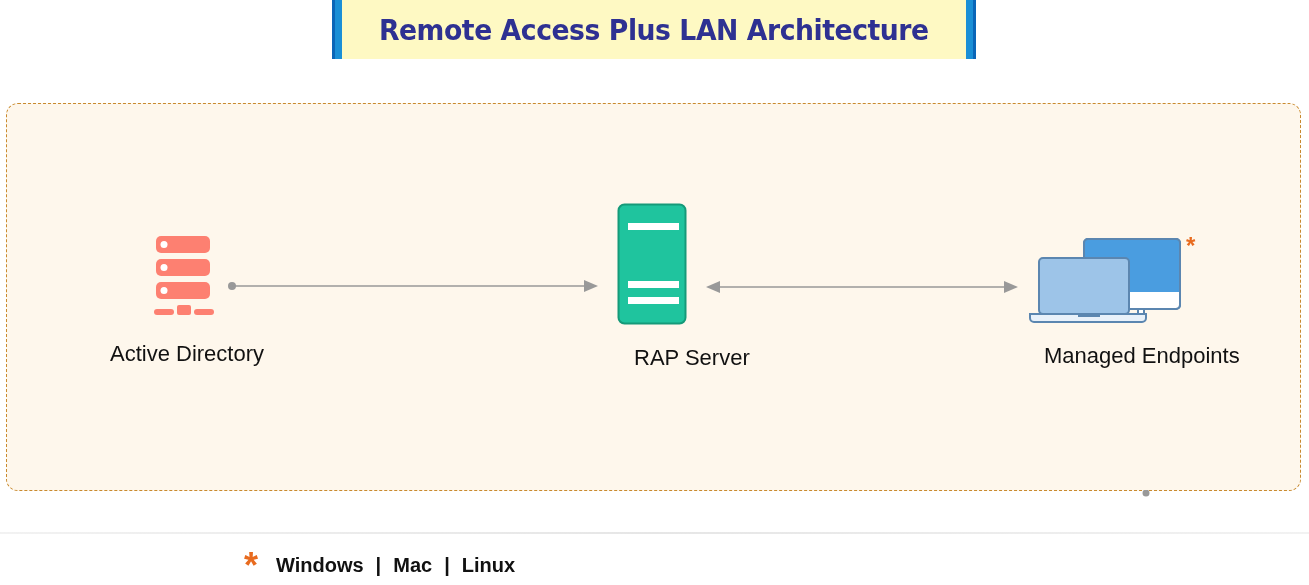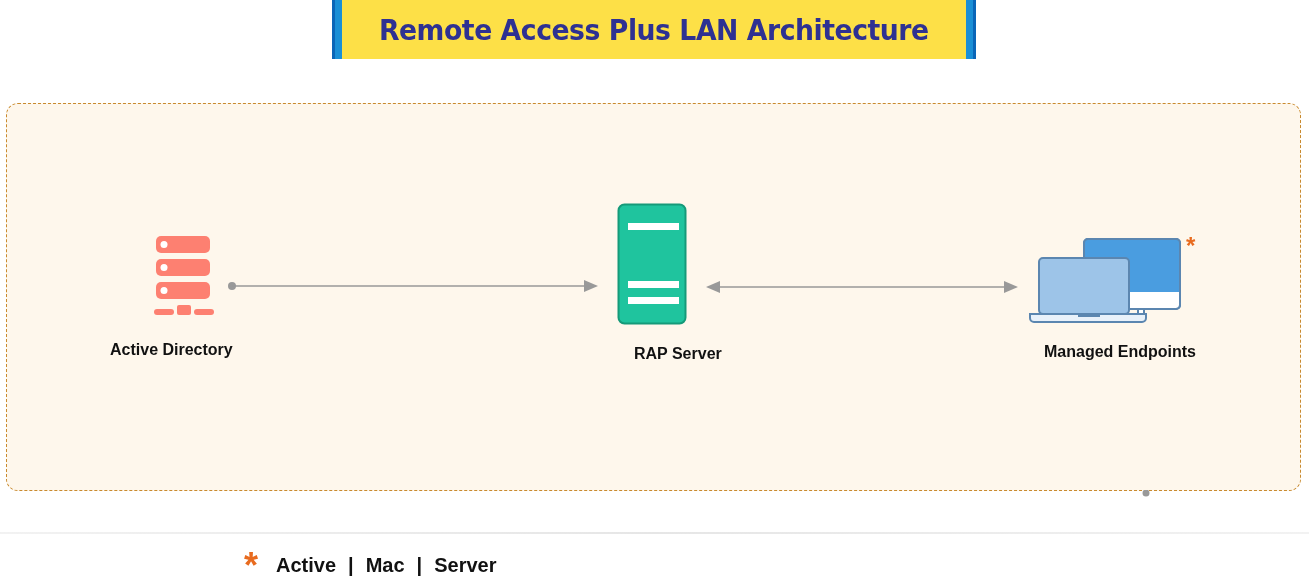--- a/index.html
+++ b/index.html
@@ -1,23 +1,23 @@
 <!DOCTYPE html>
 <html><head>
 <meta charset="utf-8">
 <style>
   html, body { margin:0; padding:0; background:#ffffff; }
   body { width:1309px; height:585px; position:relative; overflow:hidden; font-family:"Liberation Sans", sans-serif; }
-  .title-bar { position:absolute; left:332px; top:0; width:644px; height:59px; background:#fde047; box-sizing:border-box; border-left:10px solid #1a8fd6; border-right:10px solid #1a8fd6; display:flex; align-items:center; justify-content:center; }
+  .title-bar { position:absolute; left:332px; top:0; width:644px; height:59px; background:#fef9c3; box-sizing:border-box; border-left:10px solid #1a8fd6; border-right:10px solid #1a8fd6; display:flex; align-items:center; justify-content:center; }
   .title-bar::before, .title-bar::after { content:""; position:absolute; top:0; bottom:0; width:3px; background:#0a66b8; }
   .title-bar::before { left:-10px; }
   .title-bar::after { right:-10px; }
   .title-text { color:#2e3192; font-size:29px; font-weight:bold; font-family:"DejaVu Sans", sans-serif; letter-spacing:-0.5px; transform:scaleX(0.92); }
   .region { position:absolute; left:6px; top:103px; width:1295px; height:388px; background:#fef7ec; border:1.5px dashed #c98a2e; border-radius:12px; box-sizing:border-box; }
-  .node-label { position:absolute; font-size:16px; color:#111; white-space:nowrap;font-weight:bold; }
+  .node-label { position:absolute; font-size:22px; color:#111; white-space:nowrap; }
   .conn { position:absolute; }
   .divider { position:absolute; left:0; top:532px; width:1309px; height:2px; background:linear-gradient(to right,#f2f2f2,#e6e6e6,#f2f2f2); }
   .note { position:absolute; left:244px; top:554px; display:flex; align-items:center; font-size:20px; color:#111; white-space:nowrap; }
   .note .star { color:#e86b1f; font-size:36px; font-weight:bold; margin-right:18px; line-height:20px; }
   .note b { font-weight:bold; }
   .sep { margin:0 12px; }
 </style>
 </head>
 <body>
 
@@ -73,18 +73,18 @@
 <div class="node-label" style="left:1044px;top:343px">Managed Endpoints</div>
 
 <svg class="conn" style="left:1141px;top:490px" width="10" height="8">
     <circle cx="5" cy="3" r="3.5" fill="#999"></circle>
   </svg>
 
 <div class="divider"></div>
 
 <div class="note">
   <span class="star">*</span>
-  <b>Active</b>
+  <b>Windows</b>
   <b class="sep">|</b>
   <b>Mac</b>
   <b class="sep">|</b>
-  <b>Server</b>
+  <b>Linux</b>
 </div>
 
 </body></html>

